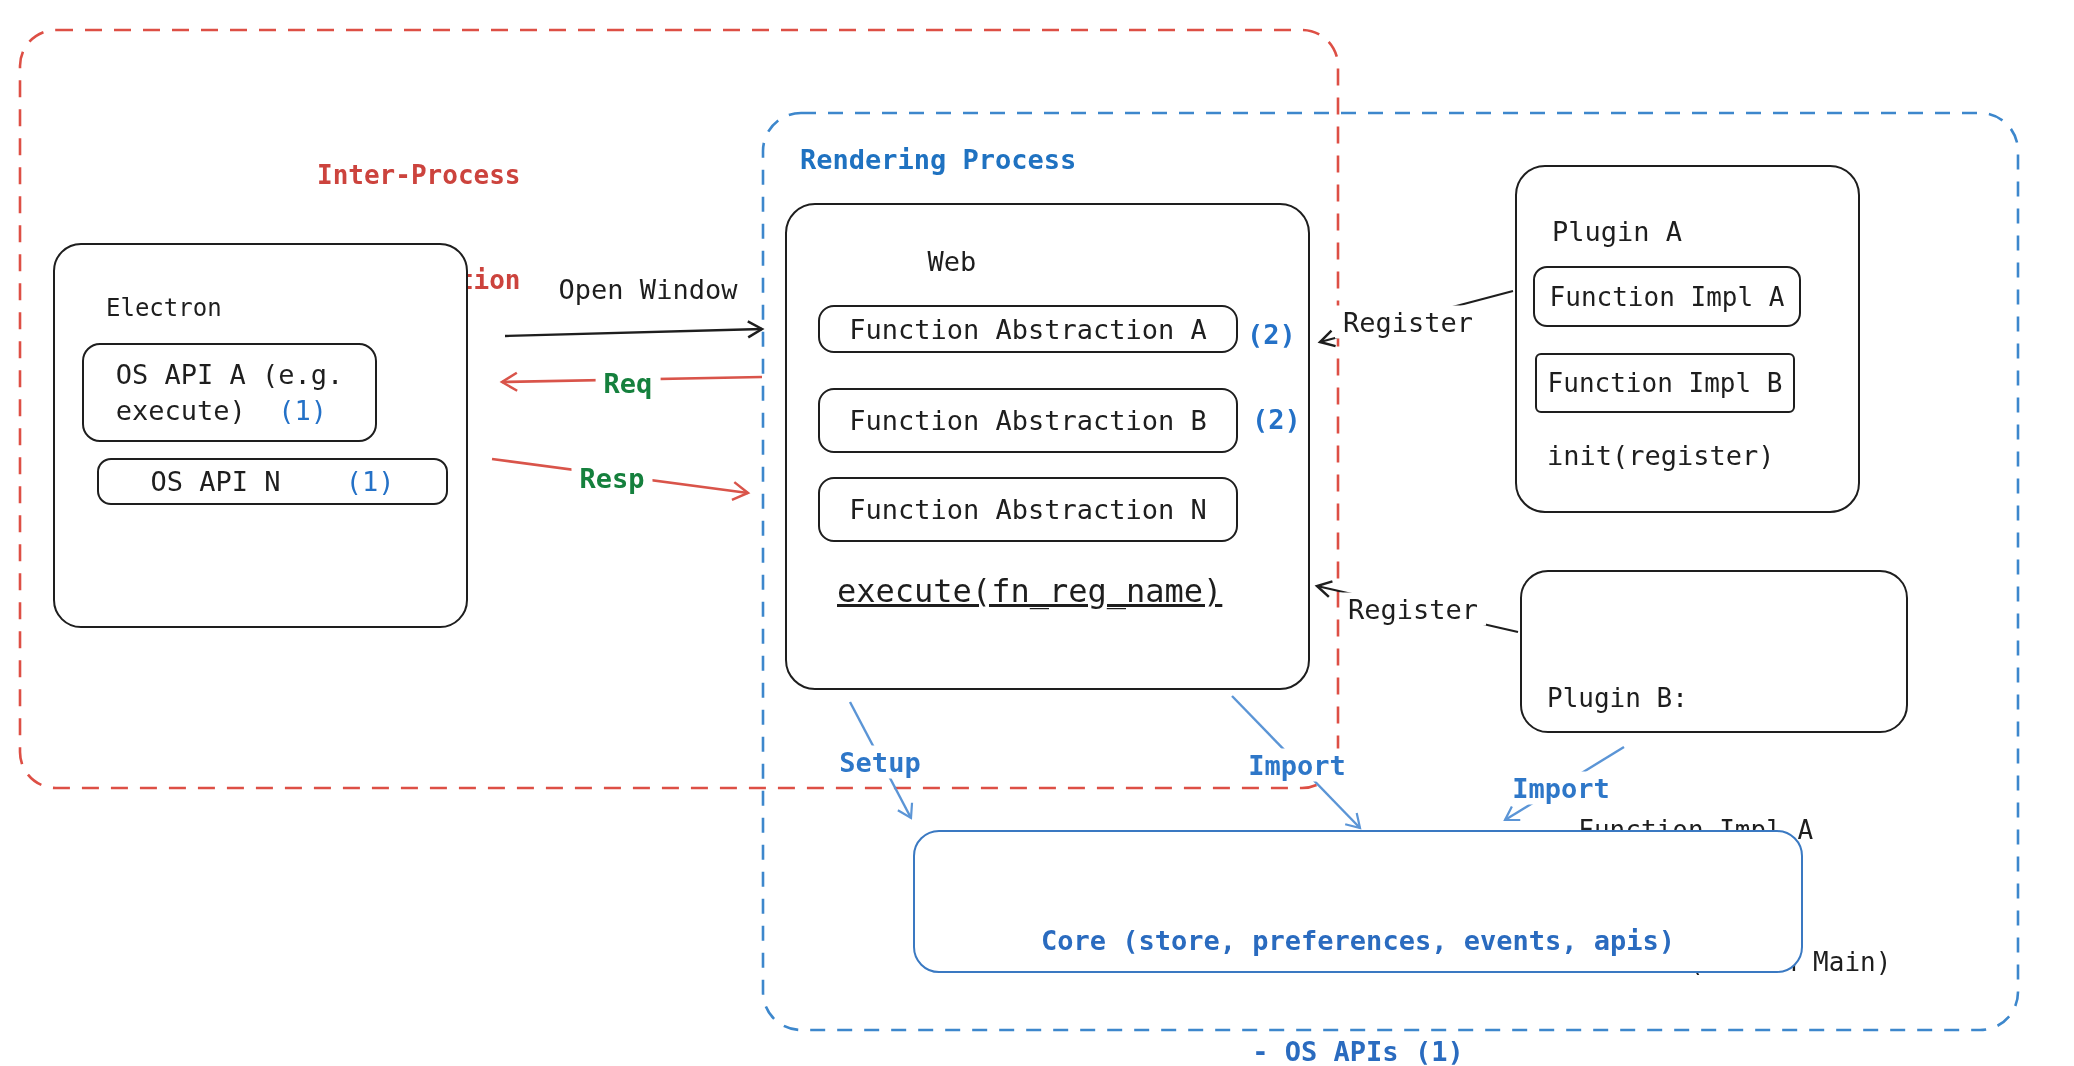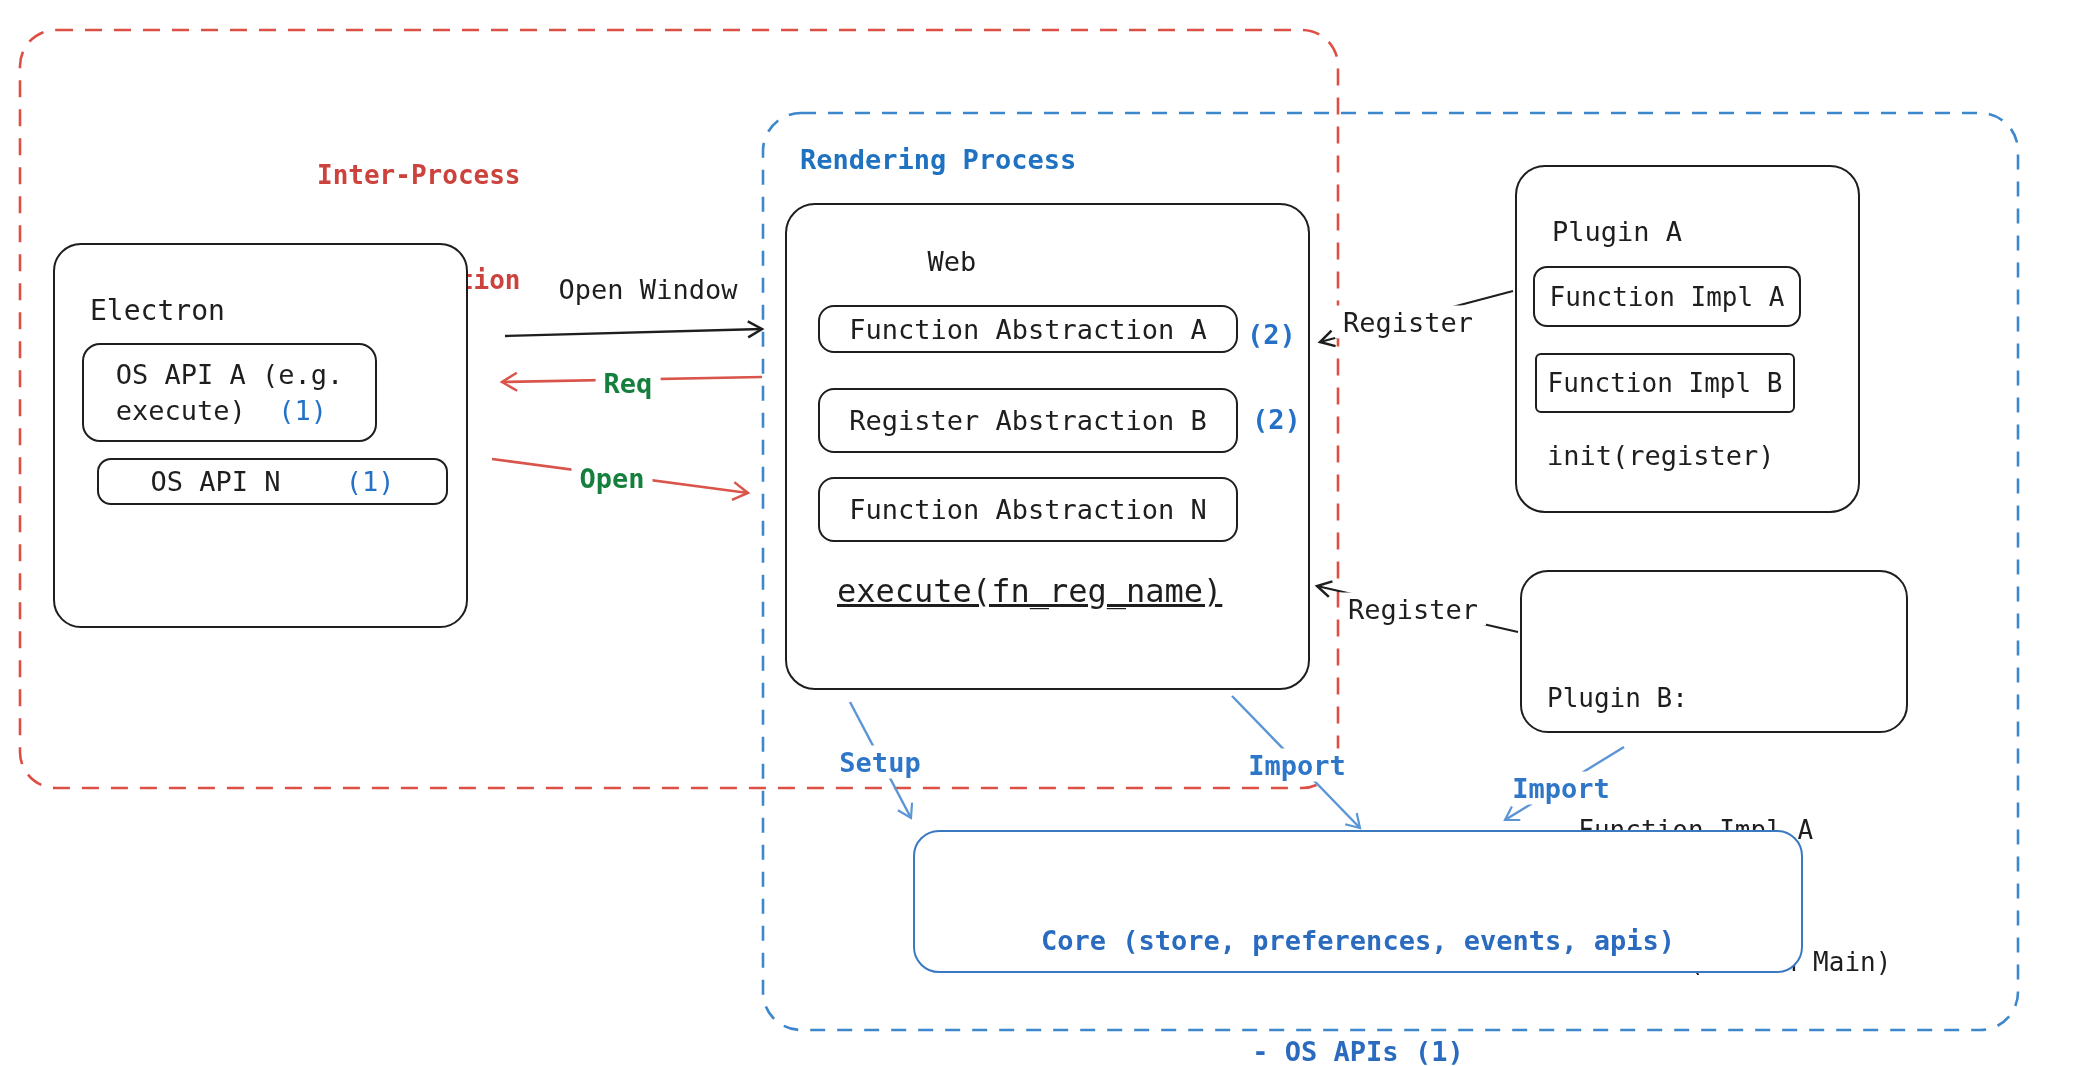--- a/index.html
+++ b/index.html
@@ -76,21 +76,21 @@
   </svg>
 
   <div class="lbl title-red" style="left:317px;top:88px;">
     <div>Inter-Process</div>
     <div>Communication</div>
   </div>
 
   <div class="lbl title-blue" style="left:800px;top:144px;">Rendering Process</div>
 
   <div class="node" style="left:53px;top:243px;width:415px;height:385px;border-radius:28px;"></div>
-  <div class="lbl node-title" style="left:90px;top:294px;font-size:28px;">Electron</div>
+  <div class="lbl node-title" style="left:106px;top:294px;font-size:24px;">Electron</div>
 
   <div class="subbox" style="left:82px;top:343px;width:295px;height:99px;border-radius:18px;">
     <div class="box-text" style="font-size:27px;line-height:36px;">
       <div>OS API A (e.g.</div>
       <div><span>execute)</span>&nbsp;&nbsp;<span class="blue-badge">(1)</span></div>
     </div>
   </div>
 
   <div class="subbox" style="left:97px;top:458px;width:351px;height:47px;border-radius:14px;">
     <div class="box-text" style="font-size:27px;">
@@ -100,21 +100,21 @@
 
   <div class="node" style="left:785px;top:203px;width:525px;height:487px;border-radius:30px;"></div>
   <div class="arrow-label black" style="left:952px;top:261px;background:transparent;font-weight:normal;">Web</div>
 
   <div class="subbox" style="left:818px;top:305px;width:420px;height:48px;border-radius:16px;">
     <span class="box-text" style="font-size:27px;">Function Abstraction A</span>
   </div>
   <div class="lbl blue-badge" style="left:1247px;top:319px;font-size:27px;font-weight:bold;">(2)</div>
 
   <div class="subbox" style="left:818px;top:388px;width:420px;height:65px;border-radius:16px;">
-    <span class="box-text" style="font-size:27px;">Register Abstraction B</span>
+    <span class="box-text" style="font-size:27px;">Function Abstraction B</span>
   </div>
   <div class="lbl blue-badge" style="left:1252px;top:404px;font-size:27px;font-weight:bold;">(2)</div>
 
   <div class="subbox" style="left:818px;top:477px;width:420px;height:65px;border-radius:16px;">
     <span class="box-text" style="font-size:27px;">Function Abstraction N</span>
   </div>
 
   <div class="lbl" style="left:837px;top:572px;font-size:32px;text-decoration:underline;">execute(fn_reg_name)</div>
 
   <div class="node" style="left:1515px;top:165px;width:345px;height:348px;border-radius:30px;"></div>
@@ -137,20 +137,20 @@
 
   <div class="node" style="left:913px;top:830px;width:890px;height:143px;border-radius:26px;border-color:#3a79c2;border-width:2.5px;"></div>
   <div class="core-text">
     <div>Core (store, preferences, events, apis)</div>
     <div>- OS APIs (1)</div>
     
   </div>
 
   <div class="arrow-label black" style="left:648px;top:289px;background:transparent;">Open Window</div>
   <div class="arrow-label red" style="left:628px;top:383px;">Req</div>
-  <div class="arrow-label red" style="left:612px;top:478px;">Open</div>
+  <div class="arrow-label red" style="left:612px;top:478px;">Resp</div>
   <div class="arrow-label black" style="left:1408px;top:322px;">Register</div>
   <div class="arrow-label black" style="left:1413px;top:609px;">Register</div>
   <div class="arrow-label blue" style="left:880px;top:762px;">Setup</div>
   <div class="arrow-label blue" style="left:1297px;top:765px;">Import</div>
   <div class="arrow-label blue" style="left:1561px;top:788px;">Import</div>
 
 </div>
 
 </body></html>

